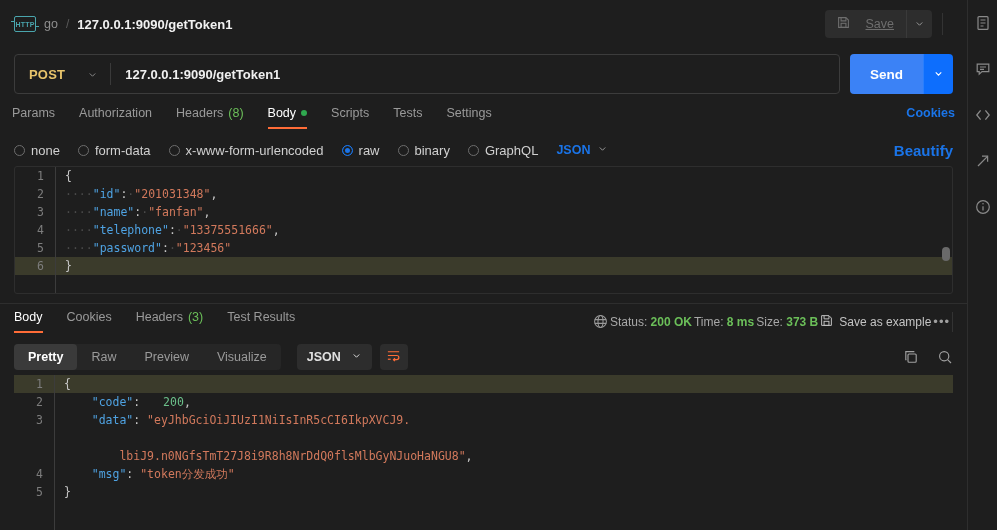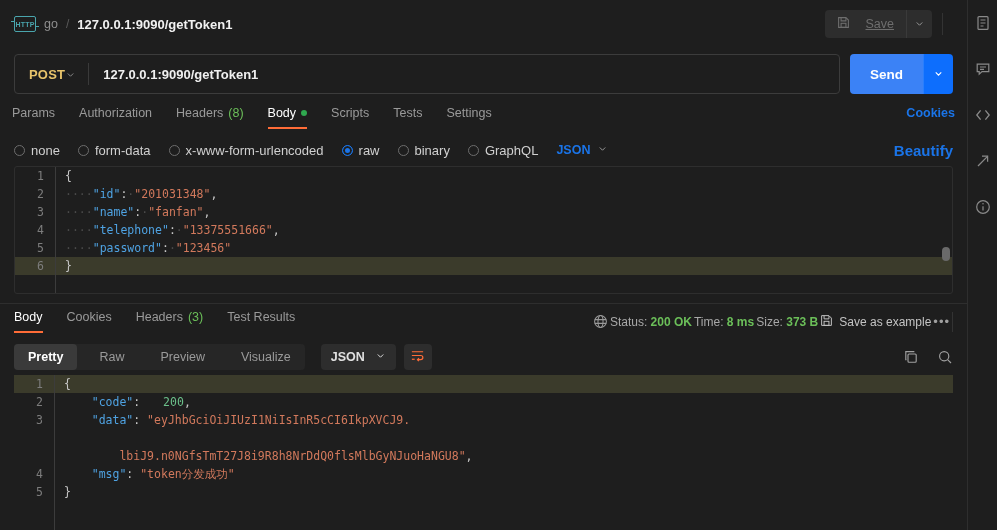--- a/index.html
+++ b/index.html
@@ -34,21 +34,21 @@
     font-size: 12.5px; display: flex; align-items: center; gap: 16px; padding: 0 12px;
     font-family: "Liberation Sans", sans-serif; cursor: default; text-decoration: underline; }
   .save-cv { background: #2d2d2d; border: none; border-left: 1px solid #3a3a3a; border-radius: 0 4px 4px 0;
     color: #9a9a9a; width: 26px; display: flex; align-items: center; justify-content: center; cursor: pointer; }
   .topbar .sep-v { width: 1px; height: 22px; background: #333; margin: 0 10px; }
 
   
   .urlrow { display: flex; align-items: center; padding: 0 14px; gap: 10px; flex: 0 0 52px; }
   .urlbox { flex: 1; height: 40px; border: 1px solid #3c3c3c; border-radius: 4px; background: #1e1e1e;
             display: flex; align-items: center; }
-  .method { display: flex; align-items: center; padding: 0 12px 0 14px; height: 100%; cursor: pointer; }
+  .method { display: flex; align-items: center; gap: 22px; padding: 0 12px 0 14px; height: 100%; cursor: pointer; }
   .method-label { color: #e8c46b; font-weight: bold; font-size: 13px; letter-spacing: .2px; }
   .method-cv { color: #8a8a8a; display: flex; align-items: center; }
   .url-div { width: 1px; height: 22px; background: #3a3a3a; }
   .url-text { flex: 1; padding: 0 14px; color: #f0f0f0; font-size: 13px; font-weight: bold;
               background: transparent; border: none; outline: none; font-family: "Liberation Sans", sans-serif; }
   .sendgrp { display: flex; align-items: stretch; height: 40px; }
   .send-btn { background: #3b82f6; border: none; border-radius: 4px 0 0 4px; color: #fff; font-weight: bold;
     font-size: 13.5px; padding: 0 20px; cursor: pointer; font-family: "Liberation Sans", sans-serif; }
   .send-cv { background: #0d6efd; border: none; border-left: 1px solid #2a7ffd; border-radius: 0 4px 4px 0;
     color: #fff; width: 30px; display: flex; align-items: center; justify-content: center; cursor: pointer; }
@@ -92,21 +92,21 @@
                border-top: 1px solid #2e2e2e; margin-top: 9px; }
   .resp-tabs { display: flex; align-items: center; }
   .resp-meta { margin-left: auto; display: flex; align-items: center; gap: 2px; font-size: 12px; color: #a8a8a8; }
   .resp-meta .val { color: #6bbf59; font-weight: bold; }
   .globe { width: 15px; height: 15px; color: #9a9a9a; }
   .sae { display: flex; align-items: center; gap: 6px; color: #c4c4c4; cursor: pointer; }
   .more { color: #a0a0a0; letter-spacing: 1px; font-size: 13px; cursor: pointer; }
   .meta-sep { width: 1px; height: 20px; background: #333; }
 
   .viewrow { display: flex; align-items: center; padding: 0 14px; height: 36px; flex: 0 0 36px; gap: 8px; }
-  .segbox { display: flex; background: #262626; border-radius: 4px; height: 26px; align-items: center; gap: 8px; }
+  .segbox { display: flex; background: #262626; border-radius: 4px; height: 26px; align-items: center; }
   .seg { padding: 0 14px; height: 26px; display: flex; align-items: center; color: #9a9a9a;
          font-size: 12.5px; cursor: pointer; border-radius: 4px; }
   .seg.active { background: #3a3a3a; color: #fff; font-weight: bold; }
   .fmtbox { background: #2d2d2d; border-radius: 4px; height: 26px; display: flex; align-items: center;
             gap: 10px; padding: 0 10px; color: #e0e0e0; font-size: 12.5px; font-weight: bold; cursor: pointer; margin-left: 8px; }
   .wrapbtn { width: 28px; height: 26px; background: #2d2d2d; border-radius: 4px; display: flex;
              align-items: center; justify-content: center; cursor: pointer; }
   .viewrow .right { margin-left: auto; display: flex; align-items: center; gap: 18px; }
   .vico { width: 16px; height: 16px; color: #a0a0a0; cursor: pointer; }
 

